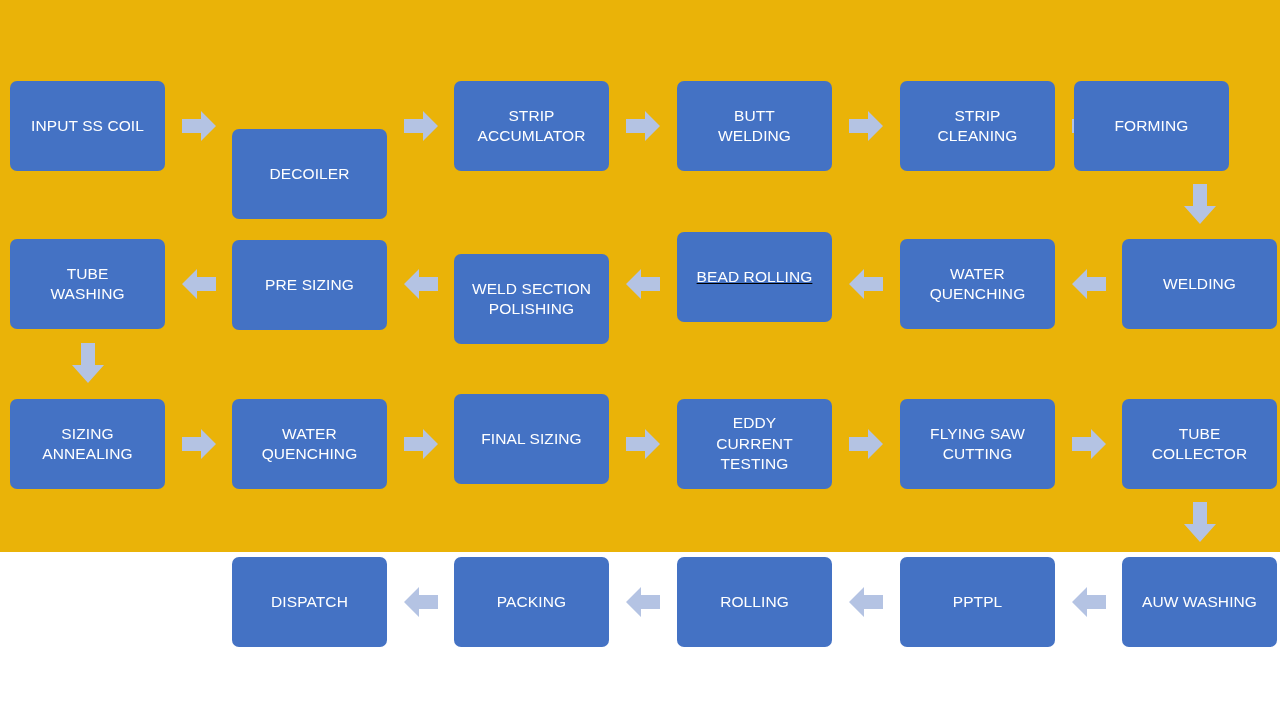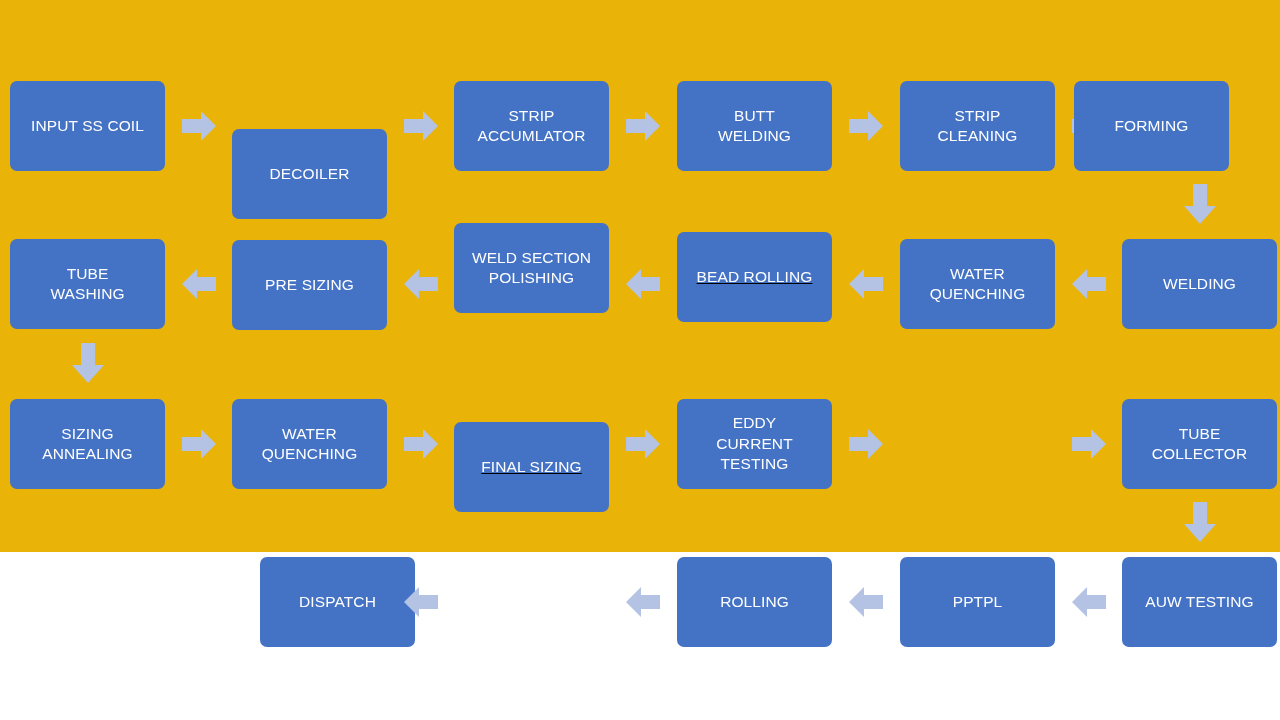--- a/index.html
+++ b/index.html
@@ -123,21 +123,21 @@
 
   <div class="node" style="left:232px; top:240px;">
     <span class="node-label">PRE SIZING</span>
   </div>
   <div class="arrow" style="left:404px; top:269px;">
     <svg width="34" height="30" viewBox="0 0 34 30">
         <path d="M34 8 H15 V0 L0 15 L15 30 V22 H34 Z" fill="#B4C3E3"></path>
       </svg>
   </div>
 
-  <div class="node" style="left:454px; top:223px;">
+  <div class="node" style="left:454px; top:254px;">
     <span class="node-label">WELD SECTION
 POLISHING</span>
   </div>
   <div class="arrow" style="left:626px; top:269px;">
     <svg width="34" height="30" viewBox="0 0 34 30">
         <path d="M34 8 H15 V0 L0 15 L15 30 V22 H34 Z" fill="#B4C3E3"></path>
       </svg>
   </div>
 
   <div class="node" style="left:677px; top:232px;text-decoration:underline;">
@@ -182,66 +182,73 @@
   <div class="node" style="left:232px; top:399px;">
     <span class="node-label">WATER
 QUENCHING</span>
   </div>
   <div class="arrow" style="left:404px; top:429px;">
     <svg width="34" height="30" viewBox="0 0 34 30">
         <path d="M0 8 H19 V0 L34 15 L19 30 V22 H0 Z" fill="#B4C3E3"></path>
       </svg>
   </div>
 
-  <div class="node" style="left:454px; top:422px;text-decoration:underline;">
+  <div class="node" style="left:454px; top:394px;">
     <span class="node-label">FINAL SIZING</span>
   </div>
   <div class="arrow" style="left:626px; top:429px;">
     <svg width="34" height="30" viewBox="0 0 34 30">
         <path d="M0 8 H19 V0 L34 15 L19 30 V22 H0 Z" fill="#B4C3E3"></path>
       </svg>
   </div>
 
   <div class="node" style="left:677px; top:399px;">
     <span class="node-label">EDDY
 CURRENT
 TESTING</span>
   </div>
   <div class="arrow" style="left:849px; top:429px;">
     <svg width="34" height="30" viewBox="0 0 34 30">
         <path d="M0 8 H19 V0 L34 15 L19 30 V22 H0 Z" fill="#B4C3E3"></path>
       </svg>
   </div>
 
+  <div class="node" style="left:900px; top:399px;">
+    <span class="node-label">FLYING SAW
+CUTTING</span>
+  </div>
   <div class="arrow" style="left:1072px; top:429px;">
     <svg width="34" height="30" viewBox="0 0 34 30">
         <path d="M0 8 H19 V0 L34 15 L19 30 V22 H0 Z" fill="#B4C3E3"></path>
       </svg>
   </div>
 
   <div class="node" style="left:1122px; top:399px;">
     <span class="node-label">TUBE
 COLLECTOR</span>
   </div>
 
   <div class="arrow" style="left:1184px; top:502px;">
     <svg width="32" height="40" viewBox="0 0 32 40">
         <path d="M9 0 H23 V22 H32 L16 40 L0 22 H9 Z" fill="#B4C3E3"></path>
       </svg>
   </div>
 
-  <div class="node" style="left:232px; top:557px;margin-left:28px;">
+  <div class="node" style="left:232px; top:557px;">
     <span class="node-label">DISPATCH</span>
   </div>
   <div class="arrow" style="left:404px; top:587px;">
     <svg width="34" height="30" viewBox="0 0 34 30">
         <path d="M34 8 H15 V0 L0 15 L15 30 V22 H34 Z" fill="#B4C3E3"></path>
       </svg>
   </div>
 
+  <div class="node" style="left:454px; top:557px;">
+    <span class="node-label">PACKING</span>
+  </div>
   <div class="arrow" style="left:626px; top:587px;">
     <svg width="34" height="30" viewBox="0 0 34 30">
         <path d="M34 8 H15 V0 L0 15 L15 30 V22 H34 Z" fill="#B4C3E3"></path>
       </svg>
   </div>
 
   <div class="node" style="left:677px; top:557px;">
     <span class="node-label">ROLLING</span>
   </div>
   <div class="arrow" style="left:849px; top:587px;">
@@ -253,16 +260,16 @@
   <div class="node" style="left:900px; top:557px;">
     <span class="node-label">PPTPL</span>
   </div>
   <div class="arrow" style="left:1072px; top:587px;">
     <svg width="34" height="30" viewBox="0 0 34 30">
         <path d="M34 8 H15 V0 L0 15 L15 30 V22 H34 Z" fill="#B4C3E3"></path>
       </svg>
   </div>
 
   <div class="node" style="left:1122px; top:557px;">
-    <span class="node-label">AUW TESTING</span>
+    <span class="node-label">AUW WASHING</span>
   </div>
 
 </div>
 
 </body></html>

